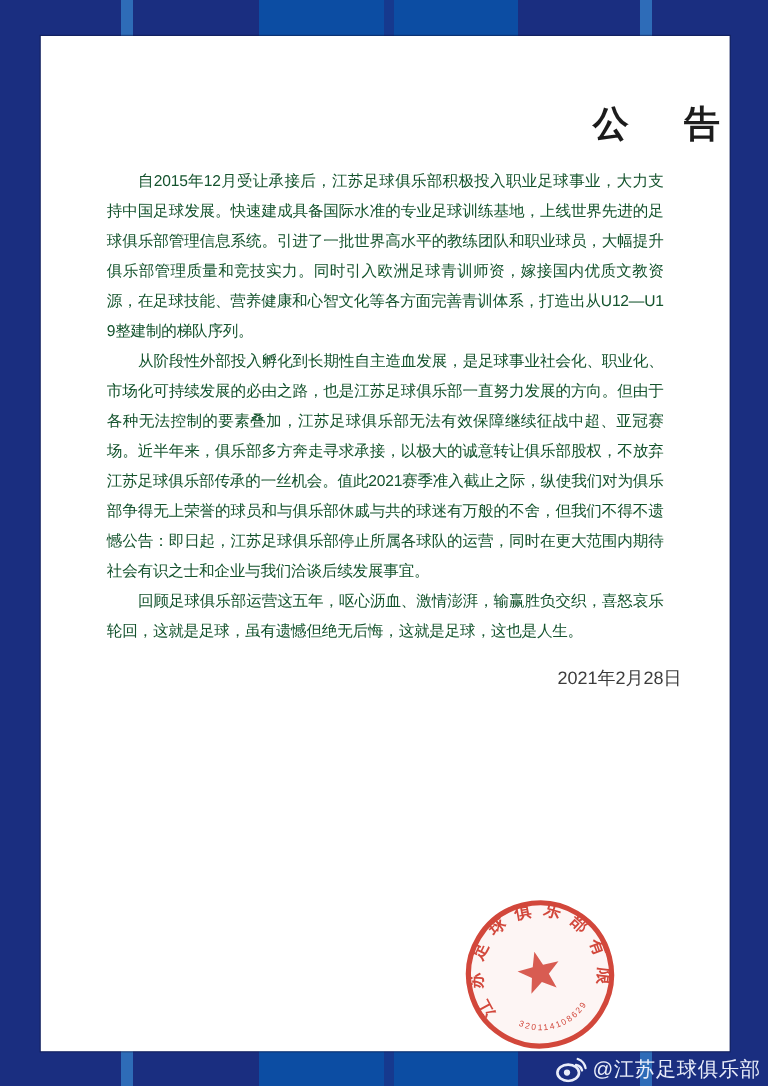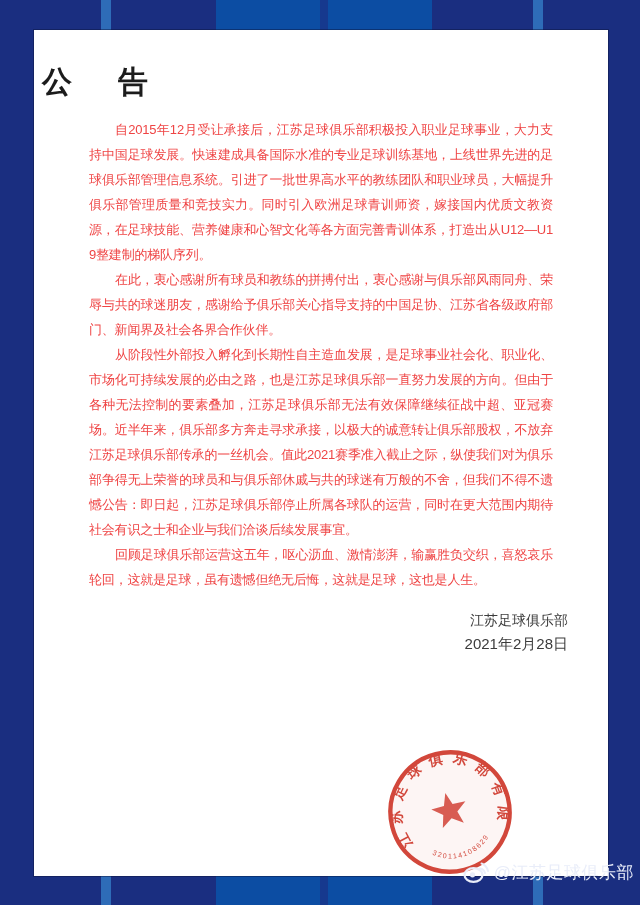--- a/index.html
+++ b/index.html
@@ -13,65 +13,63 @@
       #0c4da3 216px,#0c4da3 320px,
       #16398e 320px,#16398e 328px,
       #0c4da3 328px,#0c4da3 432px);
   }
   #paper{
     position:absolute;left:34px;top:30px;width:574px;height:846px;
     background:#ffffff;box-shadow:0 0 0 1px rgba(10,20,60,.45);
     padding:0;box-sizing:border-box;
   }
   .doc-title{
-    margin:32px 0 6px 0;text-align:left;
+    margin:53px 0 6px 0;text-align:right;
     font-size:30px;font-weight:bold;color:#1c1c1c;
     letter-spacing:8px;text-indent:8px;
   }
   .body-text{
-    margin:14px 55px 0 55px;color:#ef4444;
+    margin:14px 55px 0 55px;color:#14532d;
     font-size:13px;line-height:25px;
     text-align:justify;word-break:break-all;letter-spacing:-0.2px;
   }
   .body-text p{margin:0;text-indent:2em;}
   .sig-block{
     margin:16px 20px 0 0;text-align:right;color:#3c3c3c;
     padding-right:20px;
   }
   .sig-name{font-size:14px;line-height:24px;}
   .sig-date{font-size:15px;line-height:24px;}
   #seal{
     position:absolute;left:351px;top:717px;width:130px;height:130px;
     transform:rotate(-14deg);opacity:.92;pointer-events:none;
   }
   #watermark{
-    position:absolute;right:6px;bottom:20px;height:24px;
-    display:flex;gap:5px;color:#e9edf9;
+    position:absolute;right:6px;bottom:2px;height:24px;
+    display:flex;align-items:center;gap:5px;color:#e9edf9;
     font-size:17px;font-weight:500;letter-spacing:.5px;
   }
   #watermark svg{display:block;}
 </style>
 </head>
 <body>
 
 <div id="canvas">
 
   <div id="paper">
 
     <div class="doc-title">公　告</div>
 
     <div class="body-text">
       <p>自2015年12月受让承接后，江苏足球俱乐部积极投入职业足球事业，大力支持中国足球发展。快速建成具备国际水准的专业足球训练基地，上线世界先进的足球俱乐部管理信息系统。引进了一批世界高水平的教练团队和职业球员，大幅提升俱乐部管理质量和竞技实力。同时引入欧洲足球青训师资，嫁接国内优质文教资源，在足球技能、营养健康和心智文化等各方面完善青训体系，打造出从U12—U19整建制的梯队序列。</p>
-      <p>在此，衷心感谢所有球员和教练的拼搏付出，衷心感谢与俱乐部风雨同舟、荣辱与共的球迷朋友，感谢给予俱乐部关心指导支持的中国足协、江苏省各级政府部门、新闻界及社会各界合作伙伴。</p>
       <p>从阶段性外部投入孵化到长期性自主造血发展，是足球事业社会化、职业化、市场化可持续发展的必由之路，也是江苏足球俱乐部一直努力发展的方向。但由于各种无法控制的要素叠加，江苏足球俱乐部无法有效保障继续征战中超、亚冠赛场。近半年来，俱乐部多方奔走寻求承接，以极大的诚意转让俱乐部股权，不放弃江苏足球俱乐部传承的一丝机会。值此2021赛季准入截止之际，纵使我们对为俱乐部争得无上荣誉的球员和与俱乐部休戚与共的球迷有万般的不舍，但我们不得不遗憾公告：即日起，江苏足球俱乐部停止所属各球队的运营，同时在更大范围内期待社会有识之士和企业与我们洽谈后续发展事宜。</p>
       <p>回顾足球俱乐部运营这五年，呕心沥血、激情澎湃，输赢胜负交织，喜怒哀乐轮回，这就是足球，虽有遗憾但绝无后悔，这就是足球，这也是人生。</p>
     </div>
 
     <div class="sig-block">
-      <div class="sig-name">江苏足球俱乐部</div>
       <div class="sig-date">2021年2月28日</div>
     </div>
 
     <svg id="seal" viewBox="0 0 120 120" xmlns="http://www.w3.org/2000/svg">
       <defs>
         <path id="sealTopArc" d="M 21,82 A 45,45 0 1 1 99,82" fill="none"></path>
         <path id="sealBottomArc" d="M 30,90 A 41,41 0 0 0 90,90" fill="none"></path>
       </defs>
       <circle cx="60" cy="60" r="55" fill="rgba(208,60,45,0.06)" stroke="#cf382b" stroke-width="4"></circle>
       <polygon points="60,42 64.1,53.3 76.2,53.7 66.7,61.2 70,72.8 60,66 50,72.8 53.3,61.2 43.8,53.7 55.9,53.3" fill="#cf382b" opacity="0.88"></polygon>

